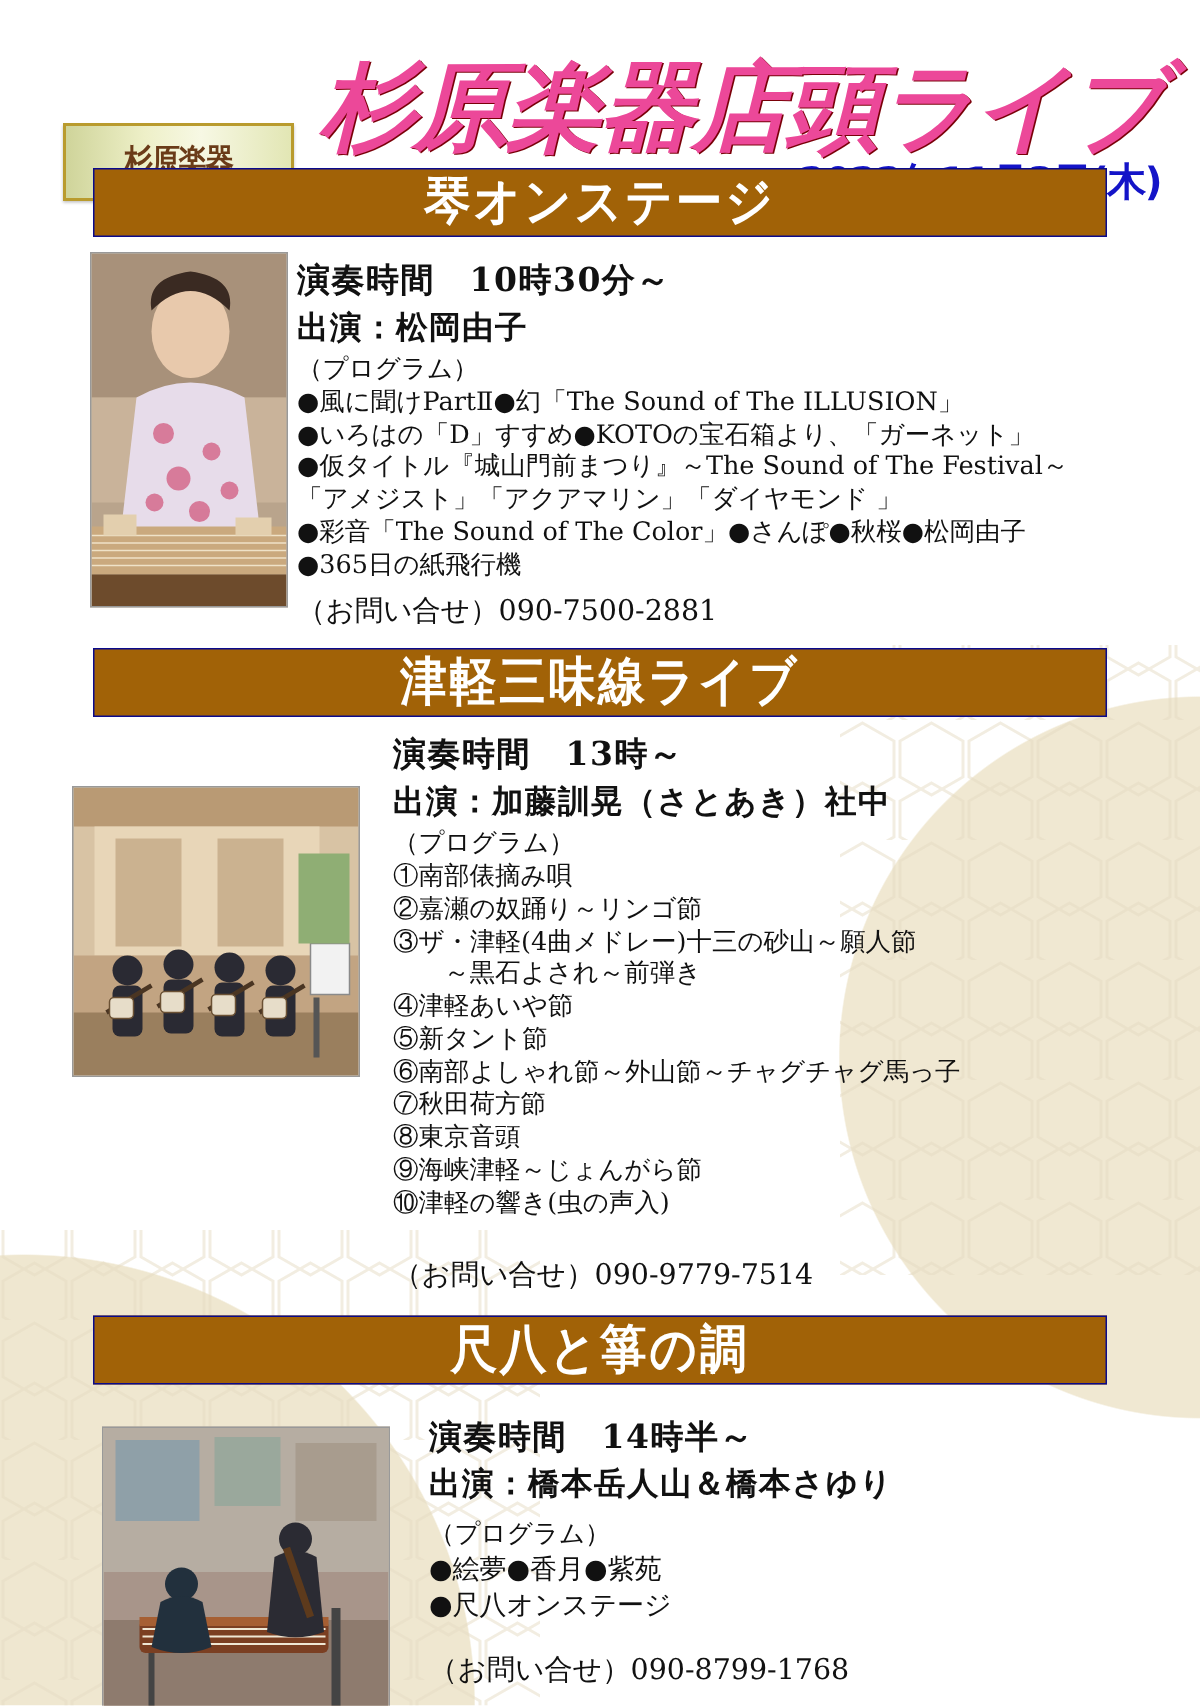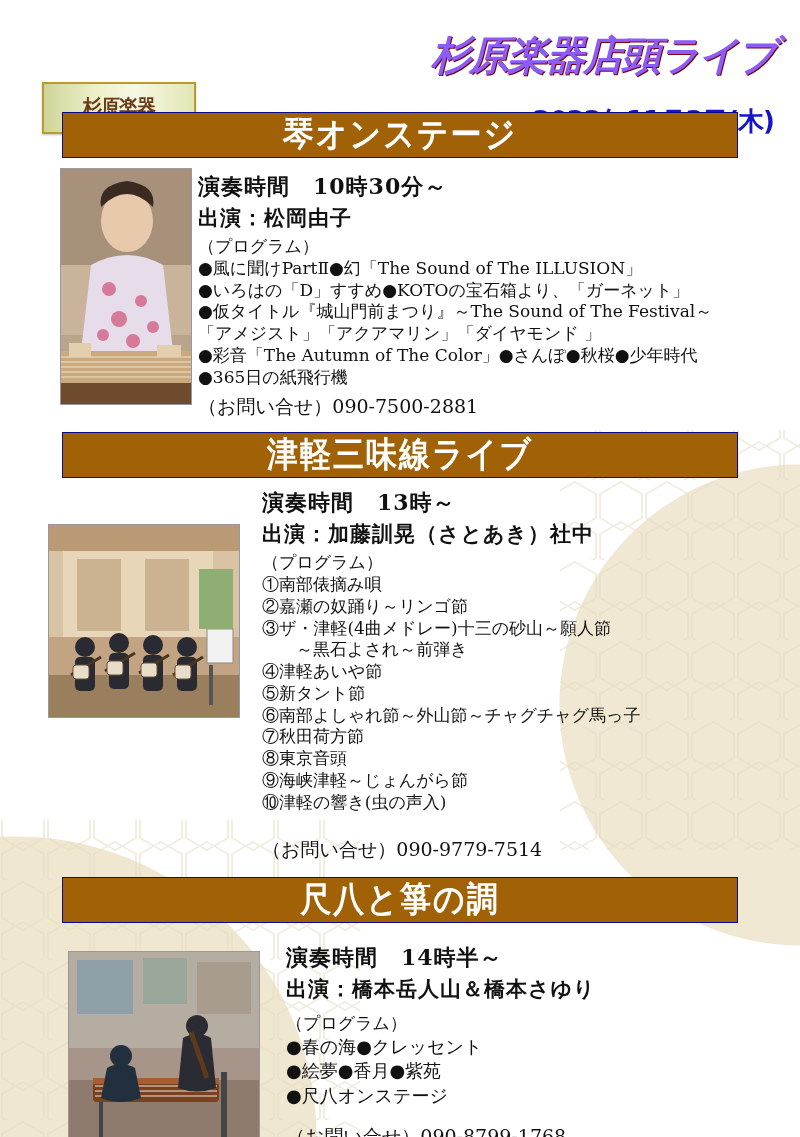--- a/index.html
+++ b/index.html
@@ -61,24 +61,24 @@
     font-weight: bold;
     color: #6a3b18;
     letter-spacing: -1px;
     transform: scaleY(1.15);
   }
   .main-title {
     position: absolute;
     right: 24px;
     top: 28px;
     font-family: "DejaVu Serif", serif;
-    font-size: 40px;
+    font-size: 64px;
     font-weight: bold;
     font-style: italic;
-    color: #8b5cf6;
+    color: #ec4899;
     letter-spacing: -2px;
     text-shadow: 1px 1px 0 #7a0008;
     white-space: nowrap;
   }
   .date-line {
     position: absolute;
     right: 26px;
     top: 104px;
     font-family: "DejaVu Sans", sans-serif;
     font-size: 26px;
@@ -247,21 +247,21 @@
         </svg>
       </div>
       <div class="info">
         <div class="line-time">演奏時間　10時30分～</div>
         <div class="line-cast">出演：松岡由子</div>
         <div class="prog-label">（プログラム）</div>
         <div class="prog-item">●風に聞けPartⅡ●幻「The Sound of The ILLUSION」</div>
         <div class="prog-item">●いろはの「D」すすめ●KOTOの宝石箱より、「ガーネット」</div>
         <div class="prog-item">●仮タイトル『城山門前まつり』～The Sound of The Festival～</div>
         <div class="prog-item">「アメジスト」「アクアマリン」「ダイヤモンド 」</div>
-        <div class="prog-item">●彩音「The Autumn of The Color」●さんぽ●秋桜●少年時代</div>
+        <div class="prog-item">●彩音「The Sound of The Color」●さんぽ●秋桜●松岡由子</div>
         <div class="prog-item">●365日の紙飛行機</div>
         <div class="contact">（お問い合せ）090-7500-2881</div>
       </div>
     </div>
   </div>
 
   <div class="section sp-sham" id="section-shamisen">
     <div class="banner">
       <span class="banner-text">津軽三味線ライブ</span>
     </div>
@@ -357,21 +357,20 @@
           </g>
           <line x1="122" y1="80" x2="138" y2="126" stroke="#5d3a1c" stroke-width="5"></line>
           <rect x="152" y="120" width="6" height="66" fill="#444"></rect>
           <rect x="30" y="150" width="4" height="40" fill="#444"></rect>
         </svg>
       </div>
       <div class="info">
         <div class="line-time">演奏時間　14時半～</div>
         <div class="line-cast">出演：橋本岳人山＆橋本さゆり</div>
         <div class="prog-label" style="margin-top:10px;">（プログラム）</div>
-        <div class="prog-item">●春の海●クレッセント</div>
         <div class="prog-item">●絵夢●香月●紫苑</div>
         <div class="prog-item">●尺八オンステージ</div>
         <div class="contact">（お問い合せ）090-8799-1768</div>
       </div>
     </div>
   </div>
 
 </div>
 
 </body></html>

